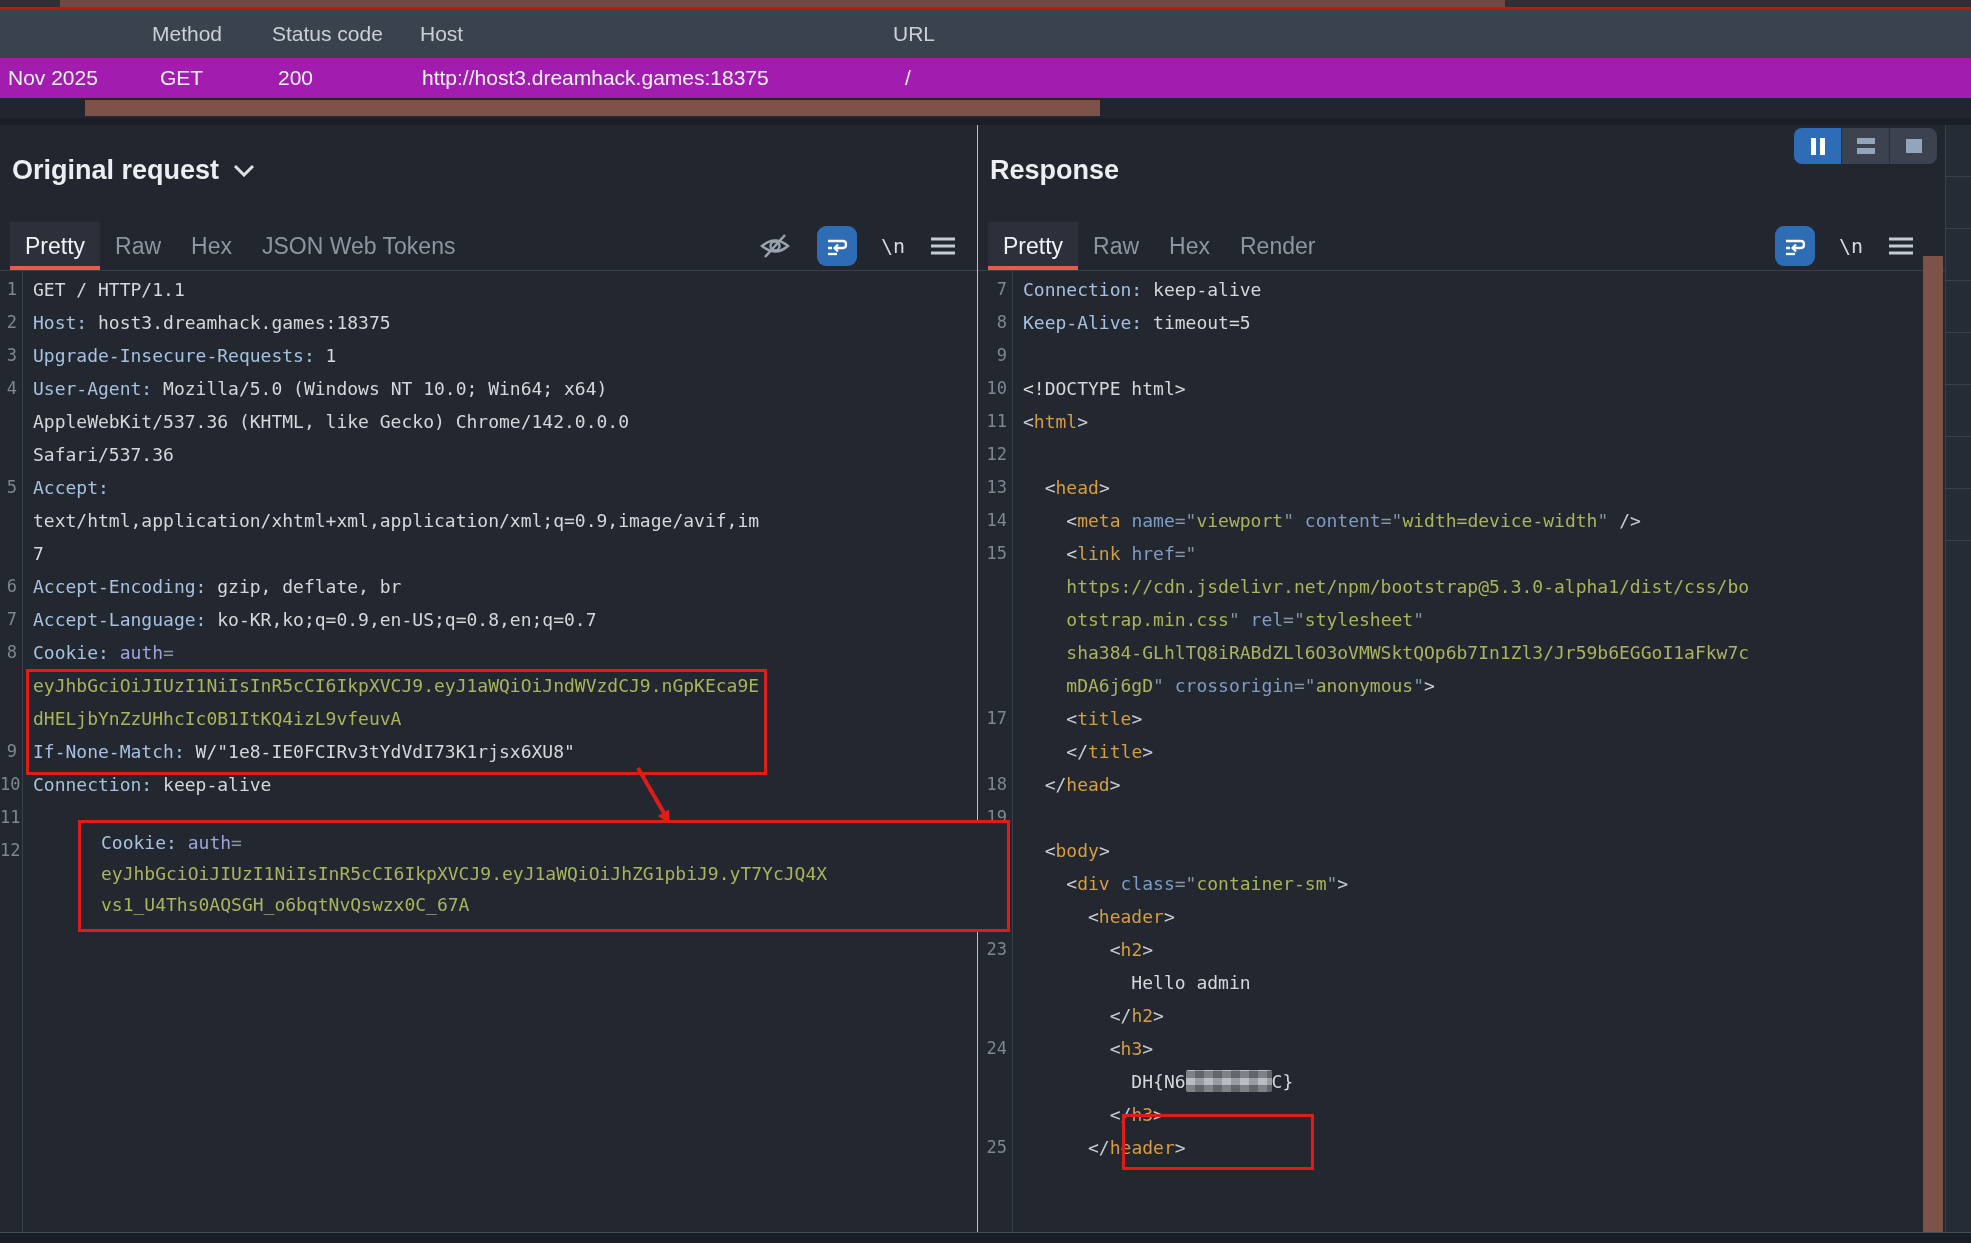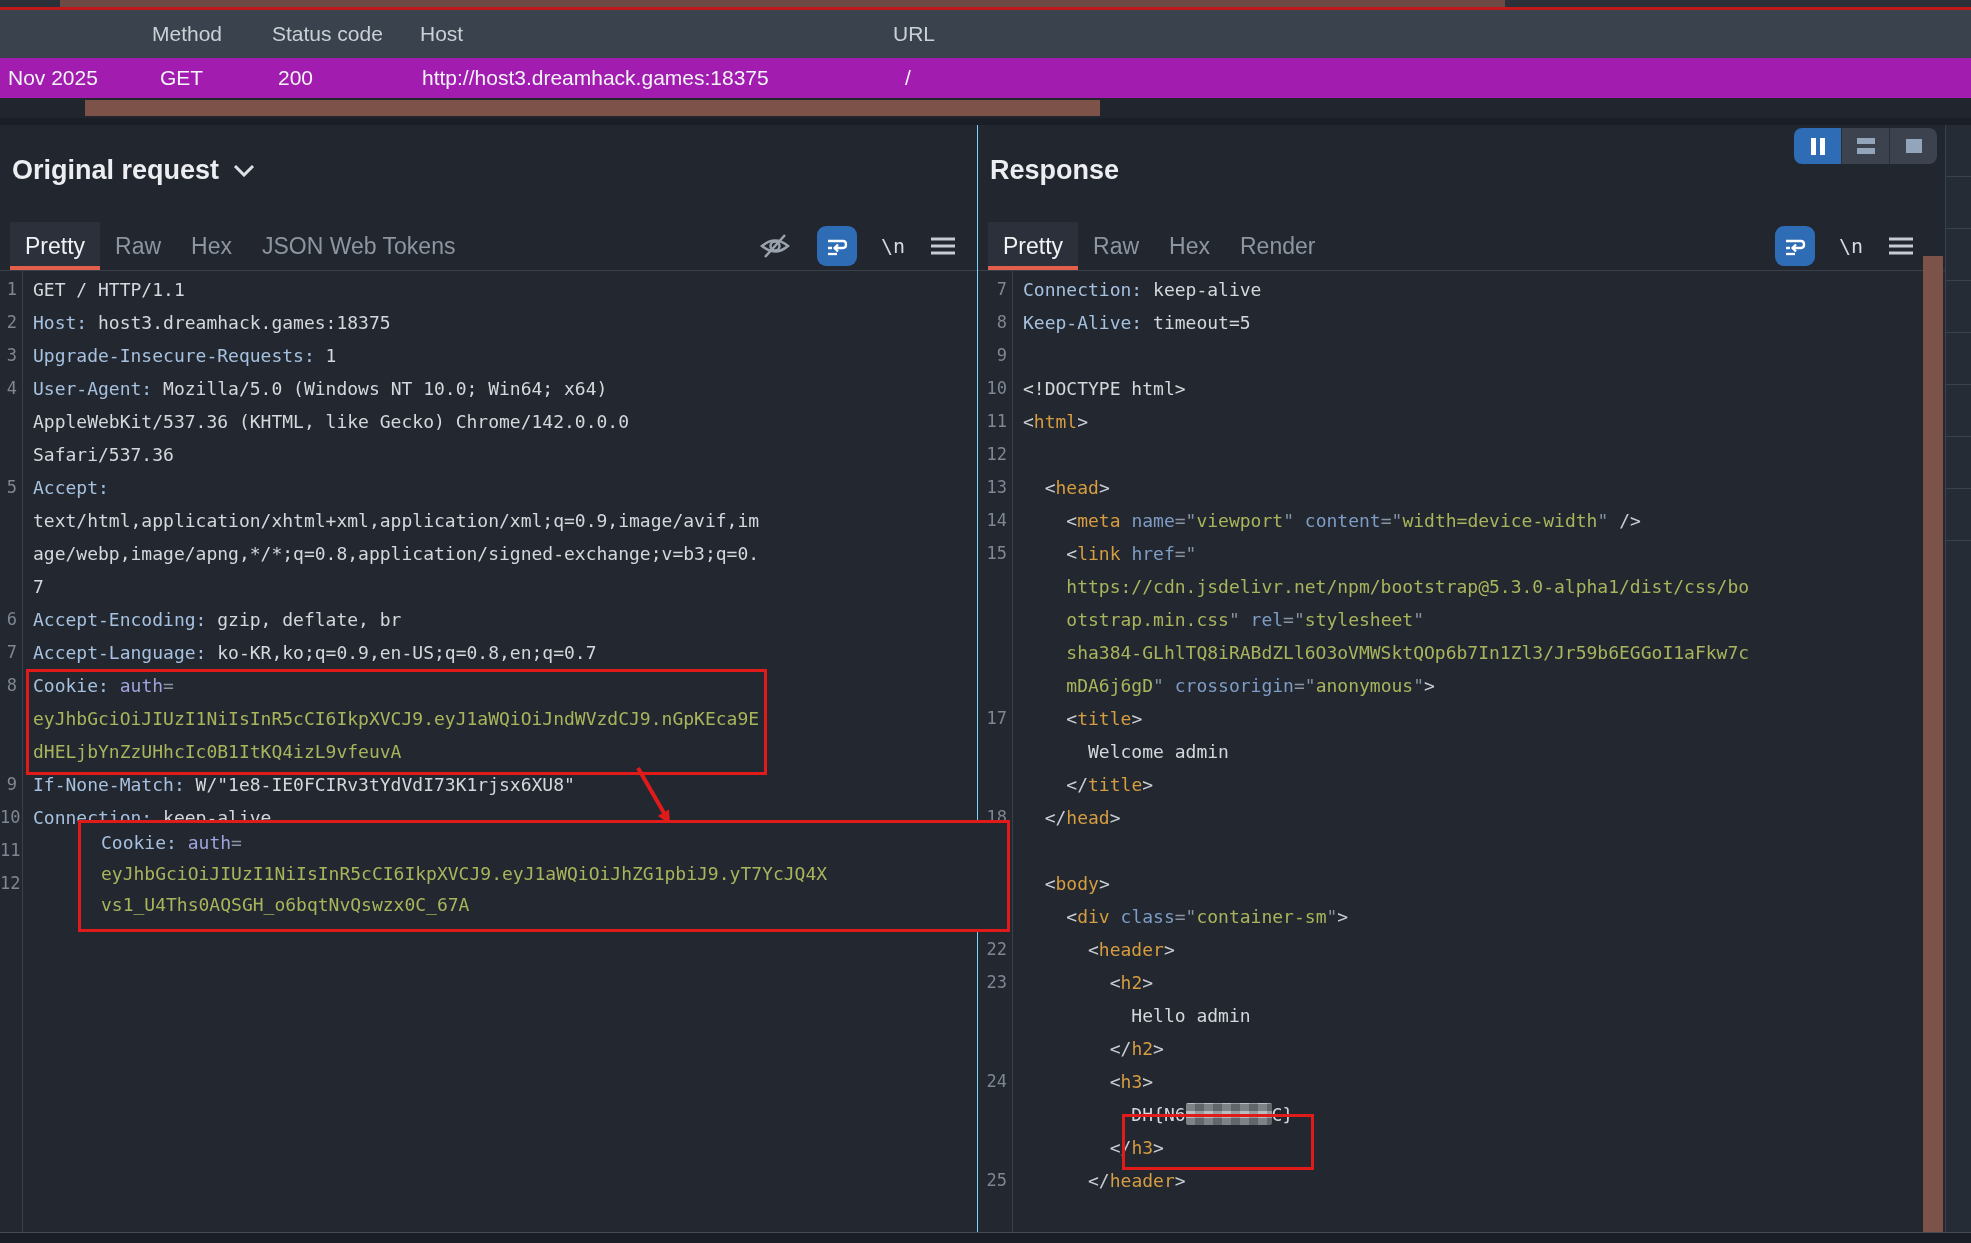--- a/index.html
+++ b/index.html
@@ -176,24 +176,20 @@
           <div class="row">
             <span class="ln">5</span>
             <span class="code"><span class="c-h">Accept:</span></span>
           </div>
           <div class="row">
             <span class="ln"></span>
             <span class="code"><span class="c-p">text/html,application/xhtml+xml,application/xml;q=0.9,image/avif,im</span></span>
           </div>
           <div class="row">
             <span class="ln"></span>
-            <span class="code"><span class="c-p">age/webp,image/apng,*/*;q=0.8,application/signed-exchange;v=b3;q=0.</span></span>
-          </div>
-          <div class="row">
-            <span class="ln"></span>
             <span class="code"><span class="c-p">7</span></span>
           </div>
           <div class="row">
             <span class="ln">6</span>
             <span class="code"><span class="c-h">Accept-Encoding:</span><span class="c-p"> gzip, deflate, br</span></span>
           </div>
           <div class="row">
             <span class="ln">7</span>
             <span class="code"><span class="c-h">Accept-Language:</span><span class="c-p"> ko-KR,ko;q=0.9,en-US;q=0.8,en;q=0.7</span></span>
           </div>
@@ -322,24 +318,20 @@
           <div class="row">
             <span class="ln"></span>
             <span class="code"><span class="c-v">    mDA6j6gD</span><span class="c-q">"</span><span class="c-p"> </span><span class="c-attr">crossorigin</span><span class="c-eq">=</span><span class="c-q">"</span><span class="c-v">anonymous</span><span class="c-q">"</span><span class="c-b">&gt;</span></span>
           </div>
           <div class="row">
             <span class="ln">17</span>
             <span class="code"><span class="c-b">    &lt;</span><span class="c-tag">title</span><span class="c-b">&gt;</span></span>
           </div>
           <div class="row">
             <span class="ln"></span>
-            <span class="code"><span class="c-p">      Welcome admin</span></span>
-          </div>
-          <div class="row">
-            <span class="ln"></span>
             <span class="code"><span class="c-b">    &lt;/</span><span class="c-tag">title</span><span class="c-b">&gt;</span></span>
           </div>
           <div class="row">
             <span class="ln">18</span>
             <span class="code"><span class="c-b">  &lt;/</span><span class="c-tag">head</span><span class="c-b">&gt;</span></span>
           </div>
           <div class="row">
             <span class="ln">19</span>
             <span class="code"></span>
           </div>

